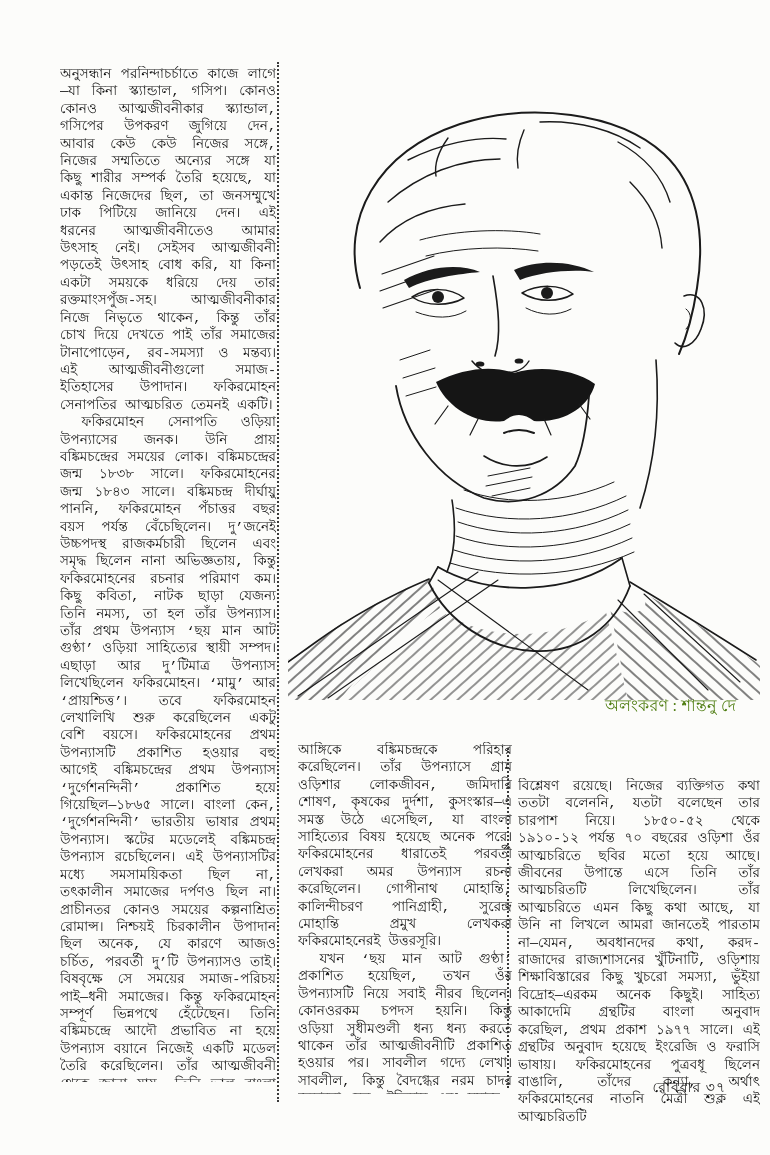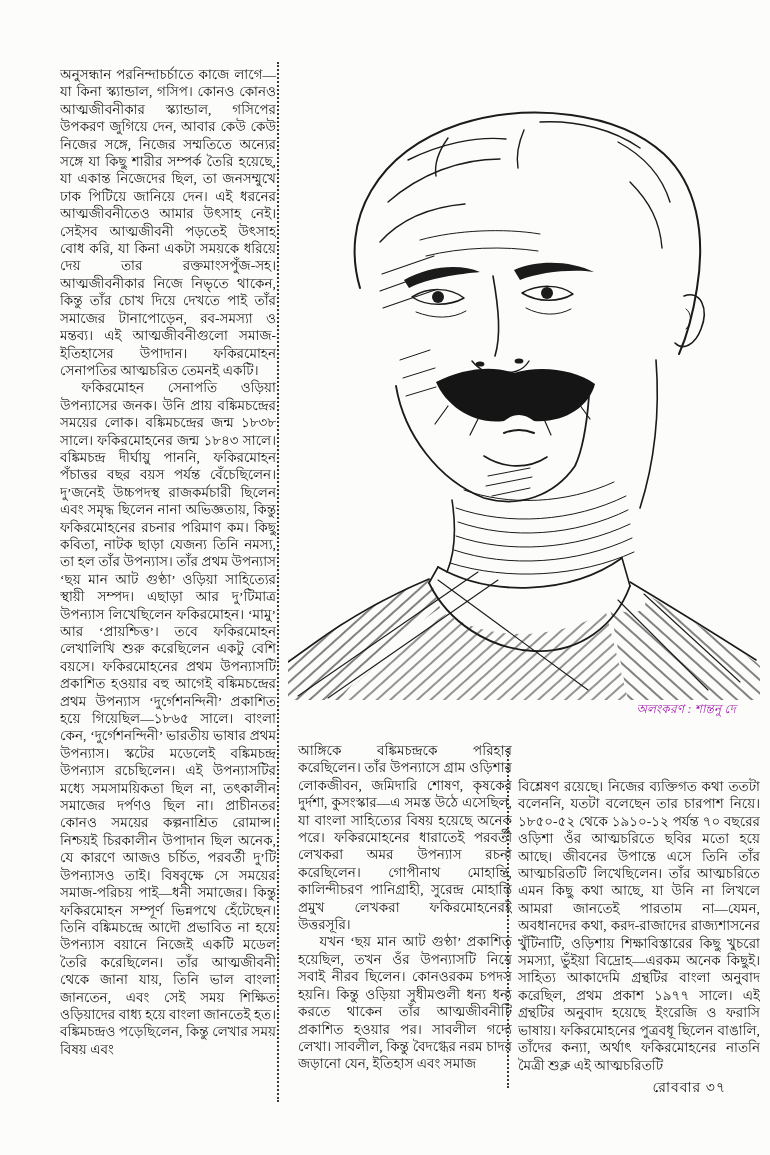--- a/index.html
+++ b/index.html
@@ -5,34 +5,34 @@
   html,body{margin:0;padding:0;background:#e9e9e6;}
   .page{
     position:relative;
     width:770px;height:1155px;
     margin:0 auto;
     background:#fcfcfa;
     font-family:"Liberation Serif","DejaVu Serif",serif;
     color:#141414;
     overflow:hidden;
   }
-  .col{position:absolute;text-align:justify;overflow:hidden;}
+  .col{position:absolute;text-align:justify;overflow:hidden;font-family:Liberation Mono, monospace;}
   .col p{margin:0;font-size:13.5px;line-height:17.4px;}
   .col p.indent{text-indent:1.6em;}
   .col-left{left:60px;top:66px;width:216px;height:1016px;}
   .col-mid{left:298px;top:742px;width:214px;height:352px;}
   .col-right{left:518px;top:778px;width:242px;height:352px;}
   .vrule{position:absolute;width:0;border-left:2px dotted #3a3a3a;}
   .vrule-1{left:277px;top:62px;height:1040px;}
   .vrule-2{left:507px;top:748px;height:340px;}
   .art{position:absolute;left:288px;top:60px;width:472px;height:662px;}
   .art svg{display:block;width:472px;height:640px;}
   .caption{
     position:absolute;right:24px;bottom:2px;
-    font-size:12px;color:#a21caf;letter-spacing:.2px;font-style:italic;
+    font-size:16px;color:#4d7c0f;letter-spacing:.2px;
   }
   .footer{
     position:absolute;top:1076px;right:44px;
     font-size:14px;color:#111;letter-spacing:1px;text-align:right;
   }
   .sk{stroke:#1b1b1b;fill:none;stroke-linecap:round;stroke-linejoin:round;}
 </style>
 </head>
 <body>
 

